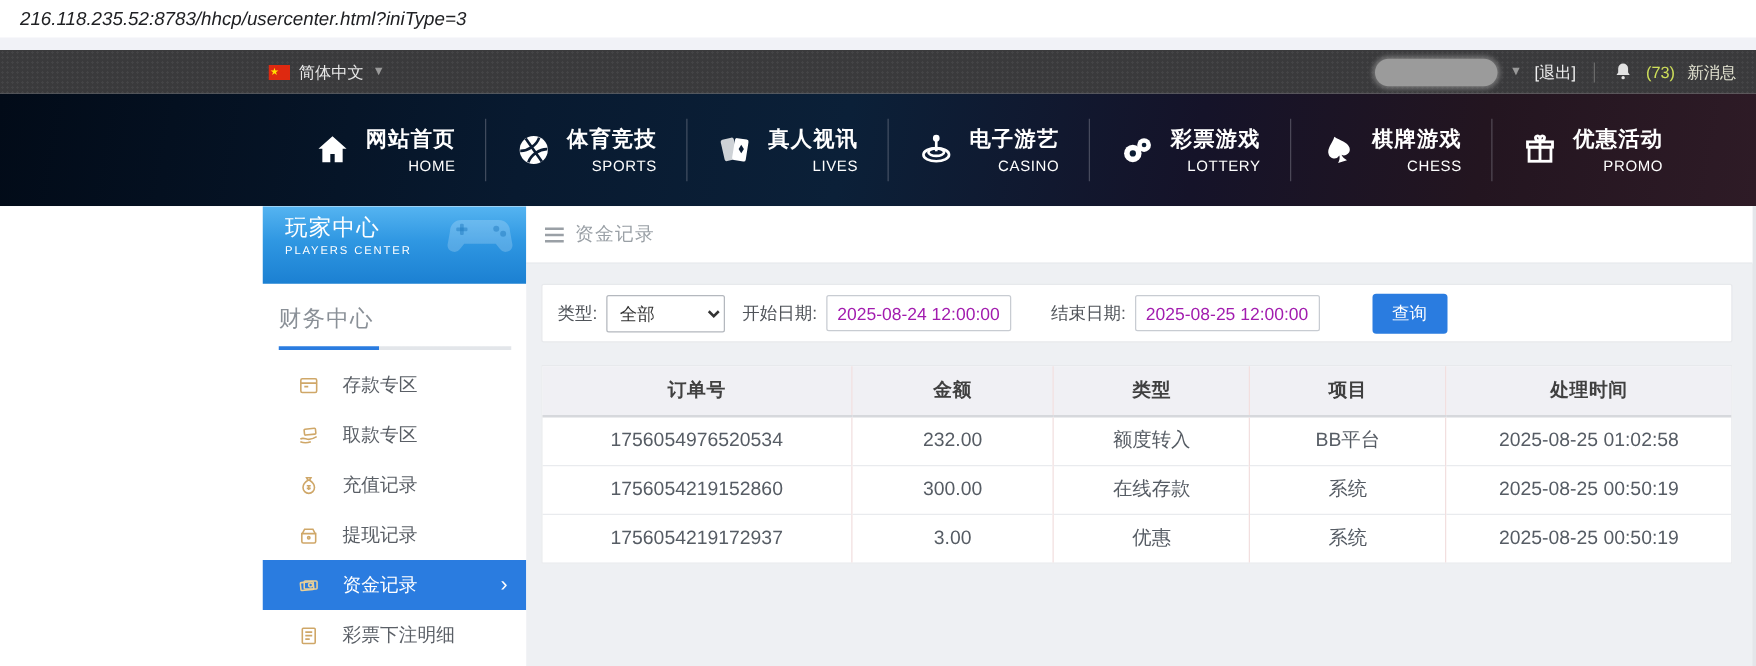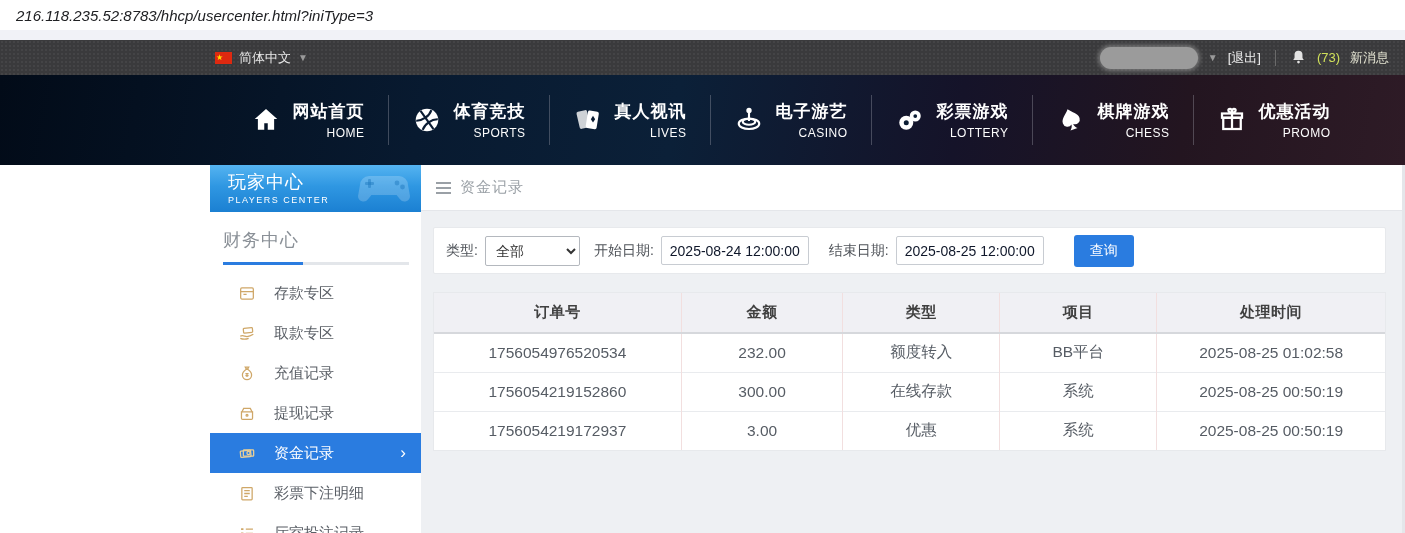--- a/index.html
+++ b/index.html
@@ -33,21 +33,21 @@
   .nav-item + .nav-item { border-left:1px solid rgba(170,170,180,.35); }
   .nav-icon { width:30px; height:30px; margin-right:12px; flex:none; }
   .nav-text { text-align:right; }
   .nav-zh { font-size:17px; font-weight:bold; color:#fff; letter-spacing:1px; white-space:nowrap; }
   .nav-en { font-size:12px; color:#fdfdfd; margin-top:3px; letter-spacing:.5px; }
 
   
   .main { display:flex; height:368px; background:#fff; }
   .left-gutter { width:210px; background:#fff; flex:none; }
   .sidebar { width:211px; flex:none; background:#fff; overflow:hidden; }
-  .sidebar-header { height:47px; background:linear-gradient(180deg,#55b4f1 0%,#2f97e2 45%,#1b80d2 100%);
+  .sidebar-header { height:62px; background:linear-gradient(180deg,#55b4f1 0%,#2f97e2 45%,#1b80d2 100%);
     color:#fff; padding:5px 0 0 18px; position:relative; overflow:hidden; }
   .sb-title-zh { font-size:18px; letter-spacing:1px; }
   .sb-title-en { font-size:9px; letter-spacing:1.5px; margin-top:1px; }
   .gamepad { position:absolute; right:10px; top:8px; width:54px; height:32px; opacity:.9; }
   .finance-title { color:#8a9097; font-size:18px; padding:16px 0 10px 13px; letter-spacing:1px; }
   .finance-underline { height:3px; margin-left:13px; width:186px;
     background:linear-gradient(90deg,#2a7ce0 0 80px,#e3e6ea 80px 100%); }
   .menu { padding-top:8px; }
   .menu-item { height:40px; display:flex; align-items:center; padding-left:27px; color:#5a5f66; font-size:15px; cursor:pointer; position:relative; }
   .menu-icon { width:20px; height:19px; margin-right:17px; flex:none; }
@@ -59,21 +59,21 @@
   .content { flex:1; display:flex; flex-direction:column; background:#eef0f3; border-right:3px solid #e4e6ea; }
   .breadcrumb { height:46px; background:#fff; border-bottom:1px solid #e4e6ea; display:flex; align-items:center; padding-left:15px; gap:9px; }
   .hamburger { display:flex; flex-direction:column; gap:3px; cursor:pointer; }
   .hamburger span { width:15px; height:2px; background:#9aa0a6; }
   .breadcrumb-label { color:#9aa0a6; font-size:15px; letter-spacing:1px; }
   .content-body { padding:16px 16px 0 12px; }
 
   .filter-panel { background:#fff; border:1px solid #e7e9ec; border-radius:2px; height:47px; display:flex; align-items:center; padding:0 12px; font-size:14px; color:#4f5359; }
   .f-label { margin-right:7px; white-space:nowrap; }
   .type-select { width:95px; height:30px; border:1px solid #b4b8be; border-radius:2px; font-size:14px; color:#333; padding-left:6px; margin-right:14px; background:#fff; font-family:inherit; }
-  .date-input { width:148px; height:29px; border:1px solid #c8ccd2; border-radius:2px; font-size:14px; color:#0f172a; padding-left:8px; margin-right:20px; font-family:inherit; }
+  .date-input { width:148px; height:29px; border:1px solid #c8ccd2; border-radius:2px; font-size:14px; color:#a21caf; padding-left:8px; margin-right:32px; font-family:inherit; }
   .search-btn { width:60px; height:32px; background:#2a7ce0; color:#fff; border:none; border-radius:3px; font-size:14px; margin-left:10px; cursor:pointer; font-family:inherit; }
 
   .table-panel { margin-top:18px; background:#fff; border:1px solid #e7e9ec; }
   table { width:100%; border-collapse:collapse; table-layout:fixed; }
   th { height:40px; background:#f0f0f4; color:#404040; font-size:15px; font-weight:bold; border-bottom:2px solid #d6d8dc; letter-spacing:.5px; }
   td { height:39px; text-align:center; color:#565c64; font-size:15.5px; }
   th + th, td + td { border-left:1px solid #f2dfdf; }
   tbody tr + tr td { border-top:1px solid #e9ebee; }
 </style>
 </head>

